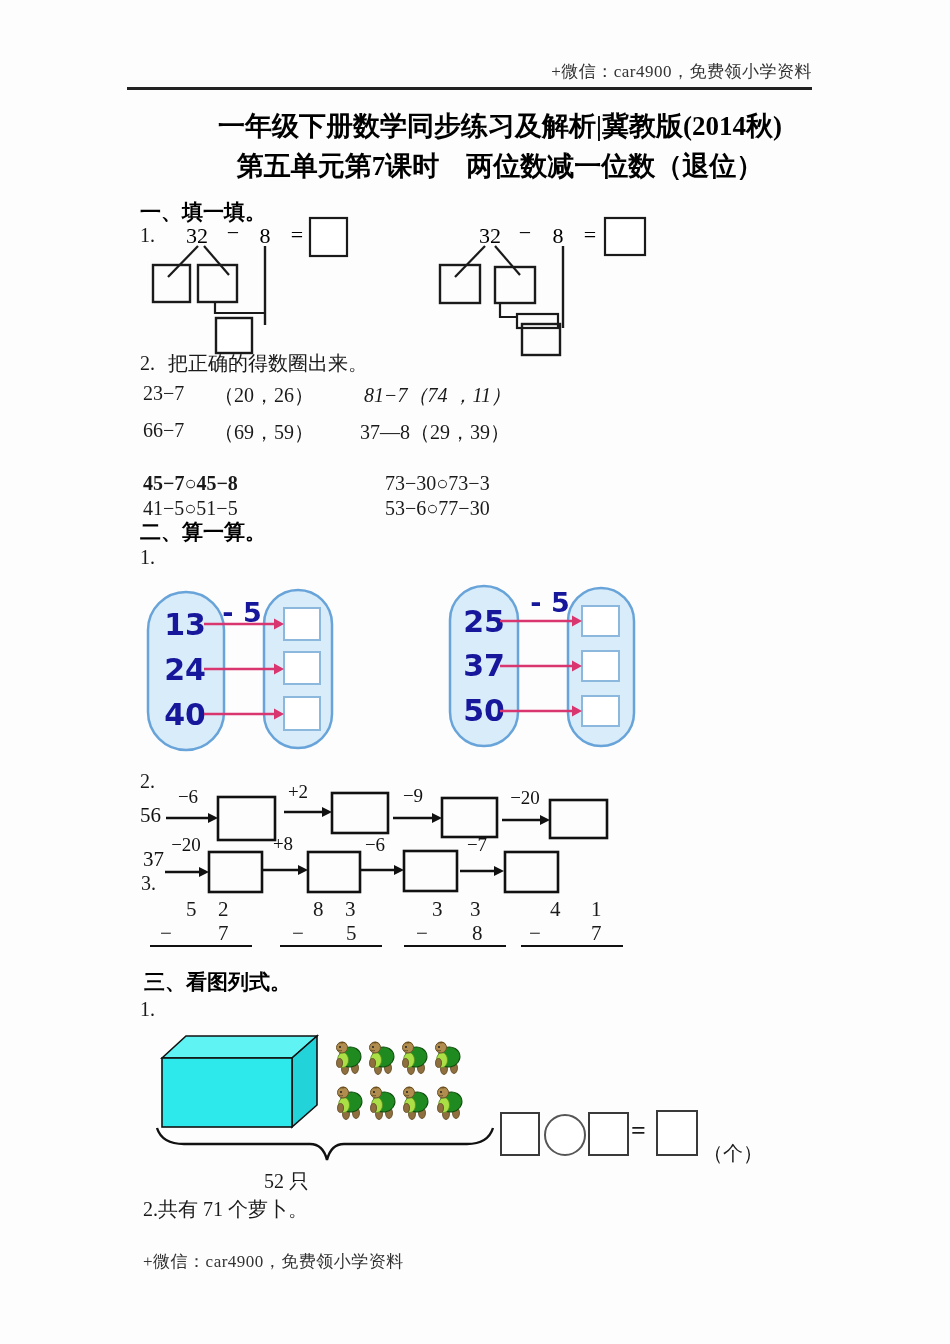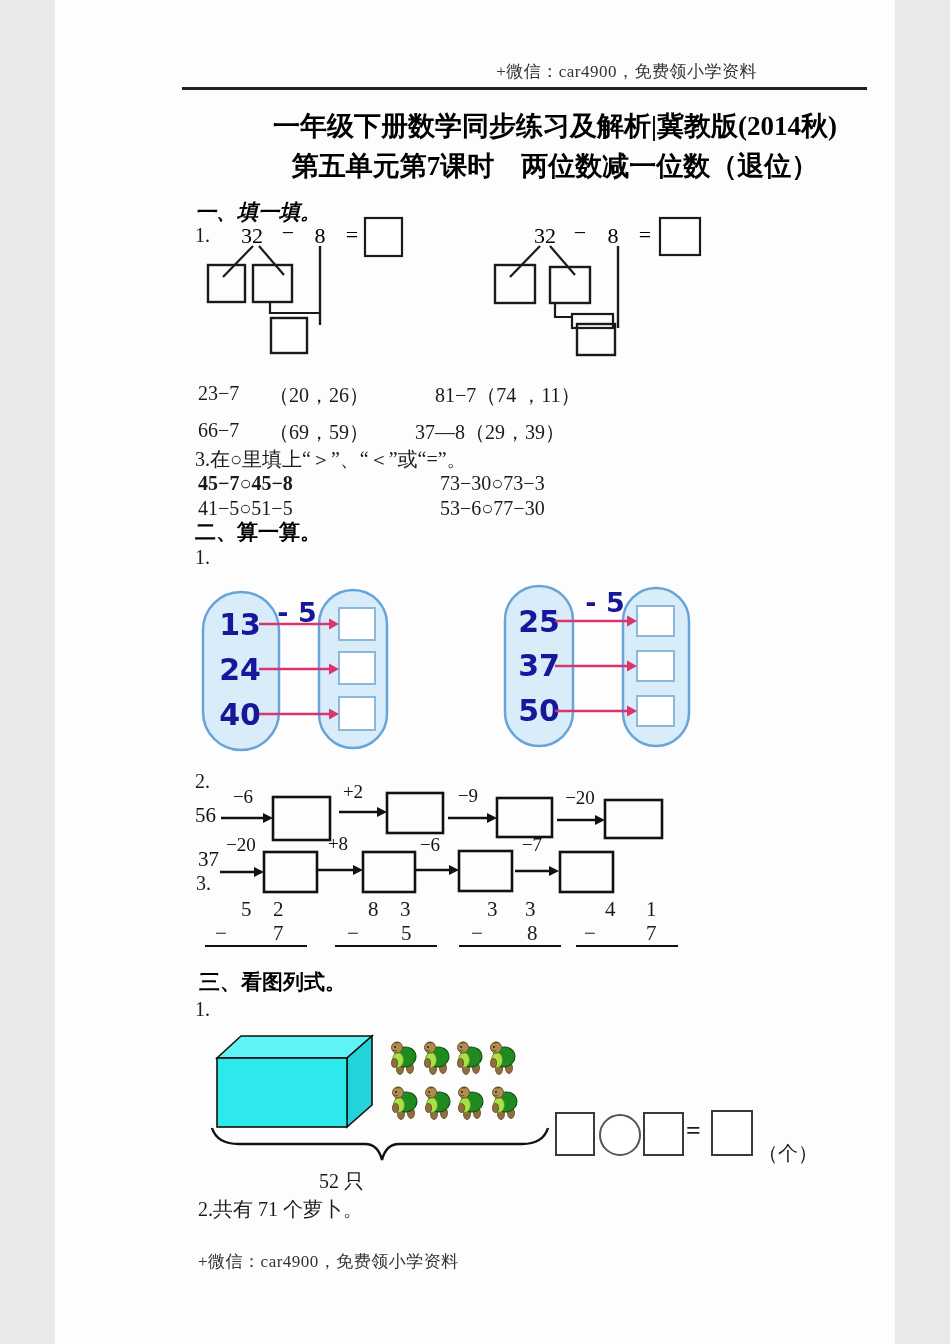--- a/index.html
+++ b/index.html
@@ -1,17 +1,17 @@
 <!DOCTYPE html>
 <html><head>
 <meta charset="utf-8">
 <style>
   html,body{margin:0;padding:0;background:#e9e9e9;}
   .page{
-    position:relative;width:840px;height:1344px;margin:0 auto;background:#fdfdfd;
+    position:relative;width:950px;height:1344px;margin:0 auto;background:#fdfdfd;
     font-family:"Liberation Serif","DejaVu Serif",serif;color:#1a1a1a;overflow:hidden;
   }
   .abs{position:absolute;}
   .promo{font-size:17px;color:#333;letter-spacing:.5px;}
   .rule{background:#222;height:3px;}
   .title{width:950px;text-align:center;font-weight:bold;font-size:27px;
          font-family:"Liberation Serif","DejaVu Serif",serif;color:#000;}
   .secHead{font-size:21px;font-weight:bold;color:#000;
            font-family:"Liberation Sans","DejaVu Sans",sans-serif;}
   .body20{font-size:20px;color:#1a1a1a;}
@@ -31,21 +31,21 @@
 <body>
 
 <div class="page">
 
   <div class="abs promo" style="top:60px;right:138px;">+微信：car4900，免费领小学资料</div>
   <div class="abs rule" style="left:127px;top:87px;width:685px;"></div>
 
   <div class="abs title" style="top:108px;left:25px;">一年级下册数学同步练习及解析|冀教版(2014秋)</div>
   <div class="abs title" style="top:148px;left:25px;">第五单元第7课时　两位数减一位数（退位）</div>
 
-  <div class="abs secHead" style="left:140px;top:198px;font-style:italic;">一、填一填。</div>
+  <div class="abs secHead" style="left:140px;top:198px;">一、填一填。</div>
   <div class="abs body20" style="left:140px;top:224px;">1.</div>
 
   <svg class="abs" style="left:142px;top:216px;" width="220" height="150" viewBox="0 0 220 150">
     <text x="55" y="27" font-size="22" text-anchor="middle">32</text>
     <text x="91" y="24" font-size="22" text-anchor="middle">−</text>
     <text x="123" y="27" font-size="22" text-anchor="middle">8</text>
     <text x="155" y="26" font-size="22" text-anchor="middle">=</text>
     <rect x="168" y="2" width="37" height="38" fill="#fff" stroke="#1a1a1a" stroke-width="2.2"></rect>
     <line x1="56" y1="30" x2="26" y2="61" stroke="#1a1a1a" stroke-width="2.2"></line>
     <line x1="62" y1="30" x2="87" y2="59" stroke="#1a1a1a" stroke-width="2.2"></line>
@@ -65,28 +65,31 @@
     <line x1="55" y1="30" x2="25" y2="61" stroke="#1a1a1a" stroke-width="2.2"></line>
     <line x1="65" y1="30" x2="90" y2="59" stroke="#1a1a1a" stroke-width="2.2"></line>
     <rect x="10" y="49" width="40" height="38" fill="none" stroke="#1a1a1a" stroke-width="2.4"></rect>
     <rect x="65" y="51" width="40" height="36" fill="none" stroke="#1a1a1a" stroke-width="2.4"></rect>
     <line x1="133" y1="30" x2="133" y2="112" stroke="#1a1a1a" stroke-width="2.4"></line>
     <polyline points="70,87 70,101 88,101" fill="none" stroke="#1a1a1a" stroke-width="2.2"></polyline>
     <rect x="87" y="98" width="41" height="14" fill="none" stroke="#1a1a1a" stroke-width="2.2"></rect>
     <rect x="92" y="108" width="38" height="31" fill="none" stroke="#1a1a1a" stroke-width="2.4"></rect>
   </svg>
 
+  <div class="abs body20" style="left:140px;top:350px;">
+    <span>2.</span>
+    <span style="margin-left:8px;">把正确的得数圈出来。</span>
+  </div>
   <div class="abs body20" style="left:143px;top:382px;">23−7</div>
   <div class="abs body20" style="left:214px;top:382px;">（20，26）</div>
-  <div class="abs body20" style="left:380px;top:382px;">81−7（74 ，11）</div>
+  <div class="abs body20" style="left:364px;top:382px;font-style:italic;">81−7（74 ，11）</div>
   <div class="abs body20" style="left:143px;top:419px;">66−7</div>
   <div class="abs body20" style="left:214px;top:419px;">（69，59）</div>
   <div class="abs body20" style="left:360px;top:419px;">37—8（29，39）</div>
 
-  <div class="abs body20" style="left:140px;top:446px;">3.在○里填上“＞”、“＜”或“=”。</div>
   <div class="abs body20" style="left:143px;top:472px;font-weight:bold;">45−7○45−8</div>
   <div class="abs body20" style="left:385px;top:472px;">73−30○73−3</div>
   <div class="abs body20" style="left:143px;top:497px;">41−5○51−5</div>
   <div class="abs body20" style="left:385px;top:497px;">53−6○77−30</div>
 
   <div class="abs secHead" style="left:140px;top:518px;">二、算一算。</div>
   <div class="abs body20" style="left:140px;top:546px;">1.</div>
 
   <svg class="abs" style="left:146px;top:584px;" width="190" height="172" viewBox="0 0 190 172">
     <rect x="2" y="8" width="76" height="158" rx="38" fill="#d9ecf9" stroke="#68a4d9" stroke-width="2.5"></rect>

